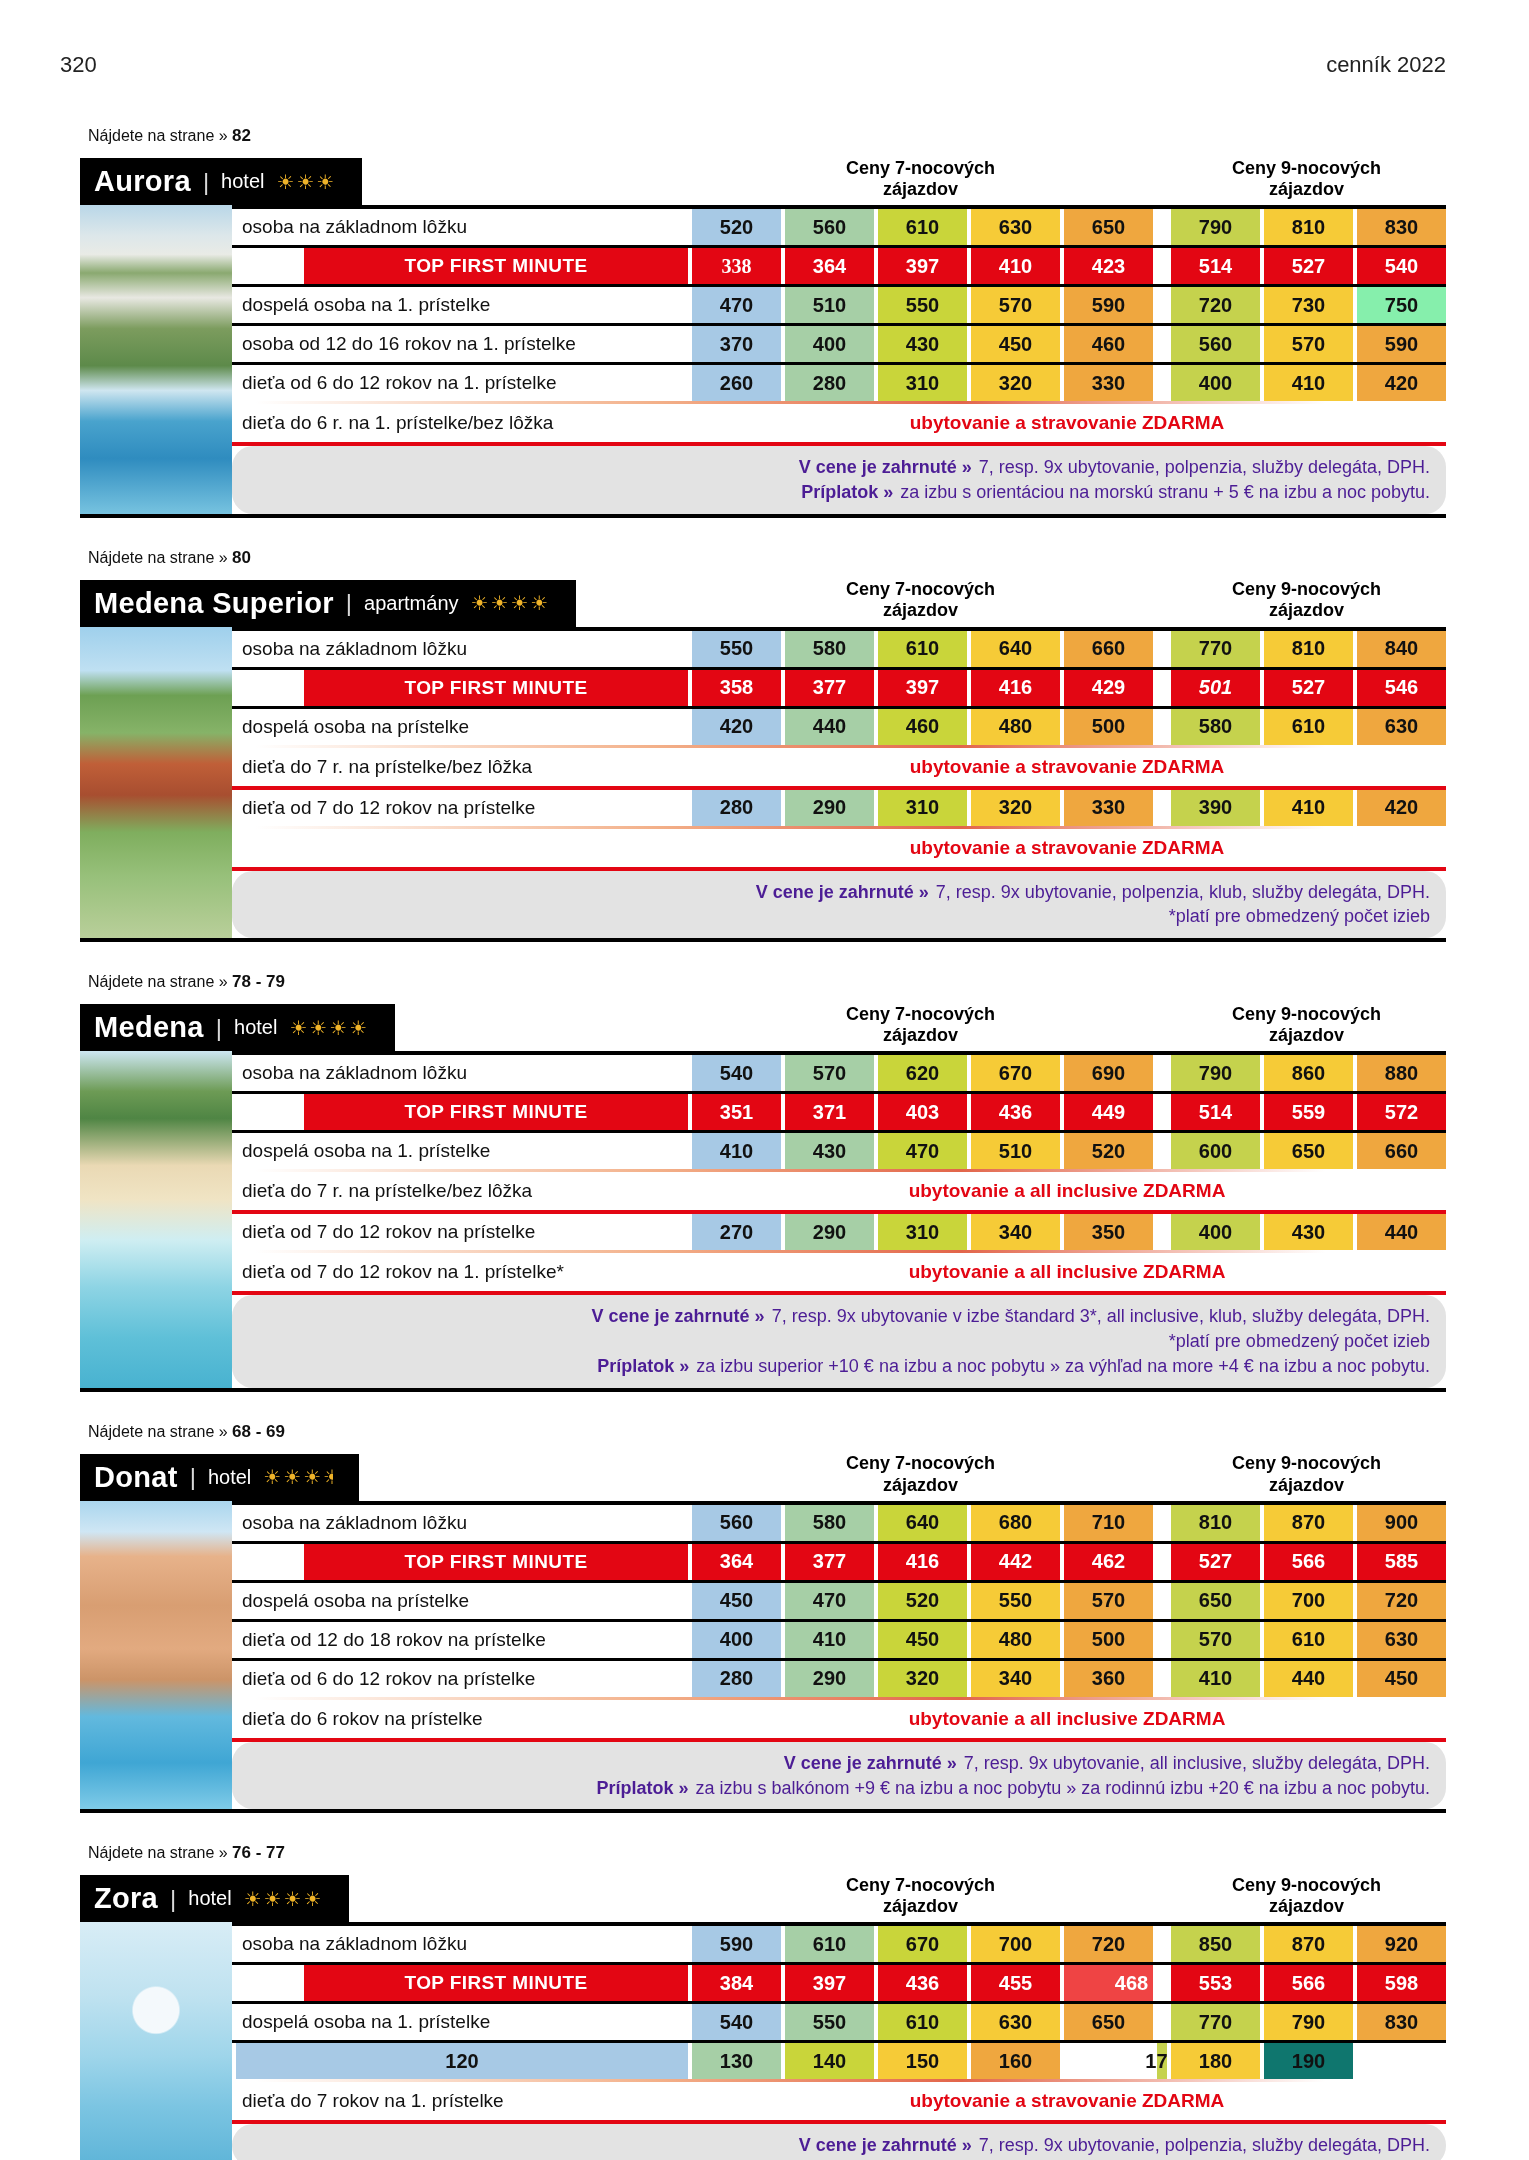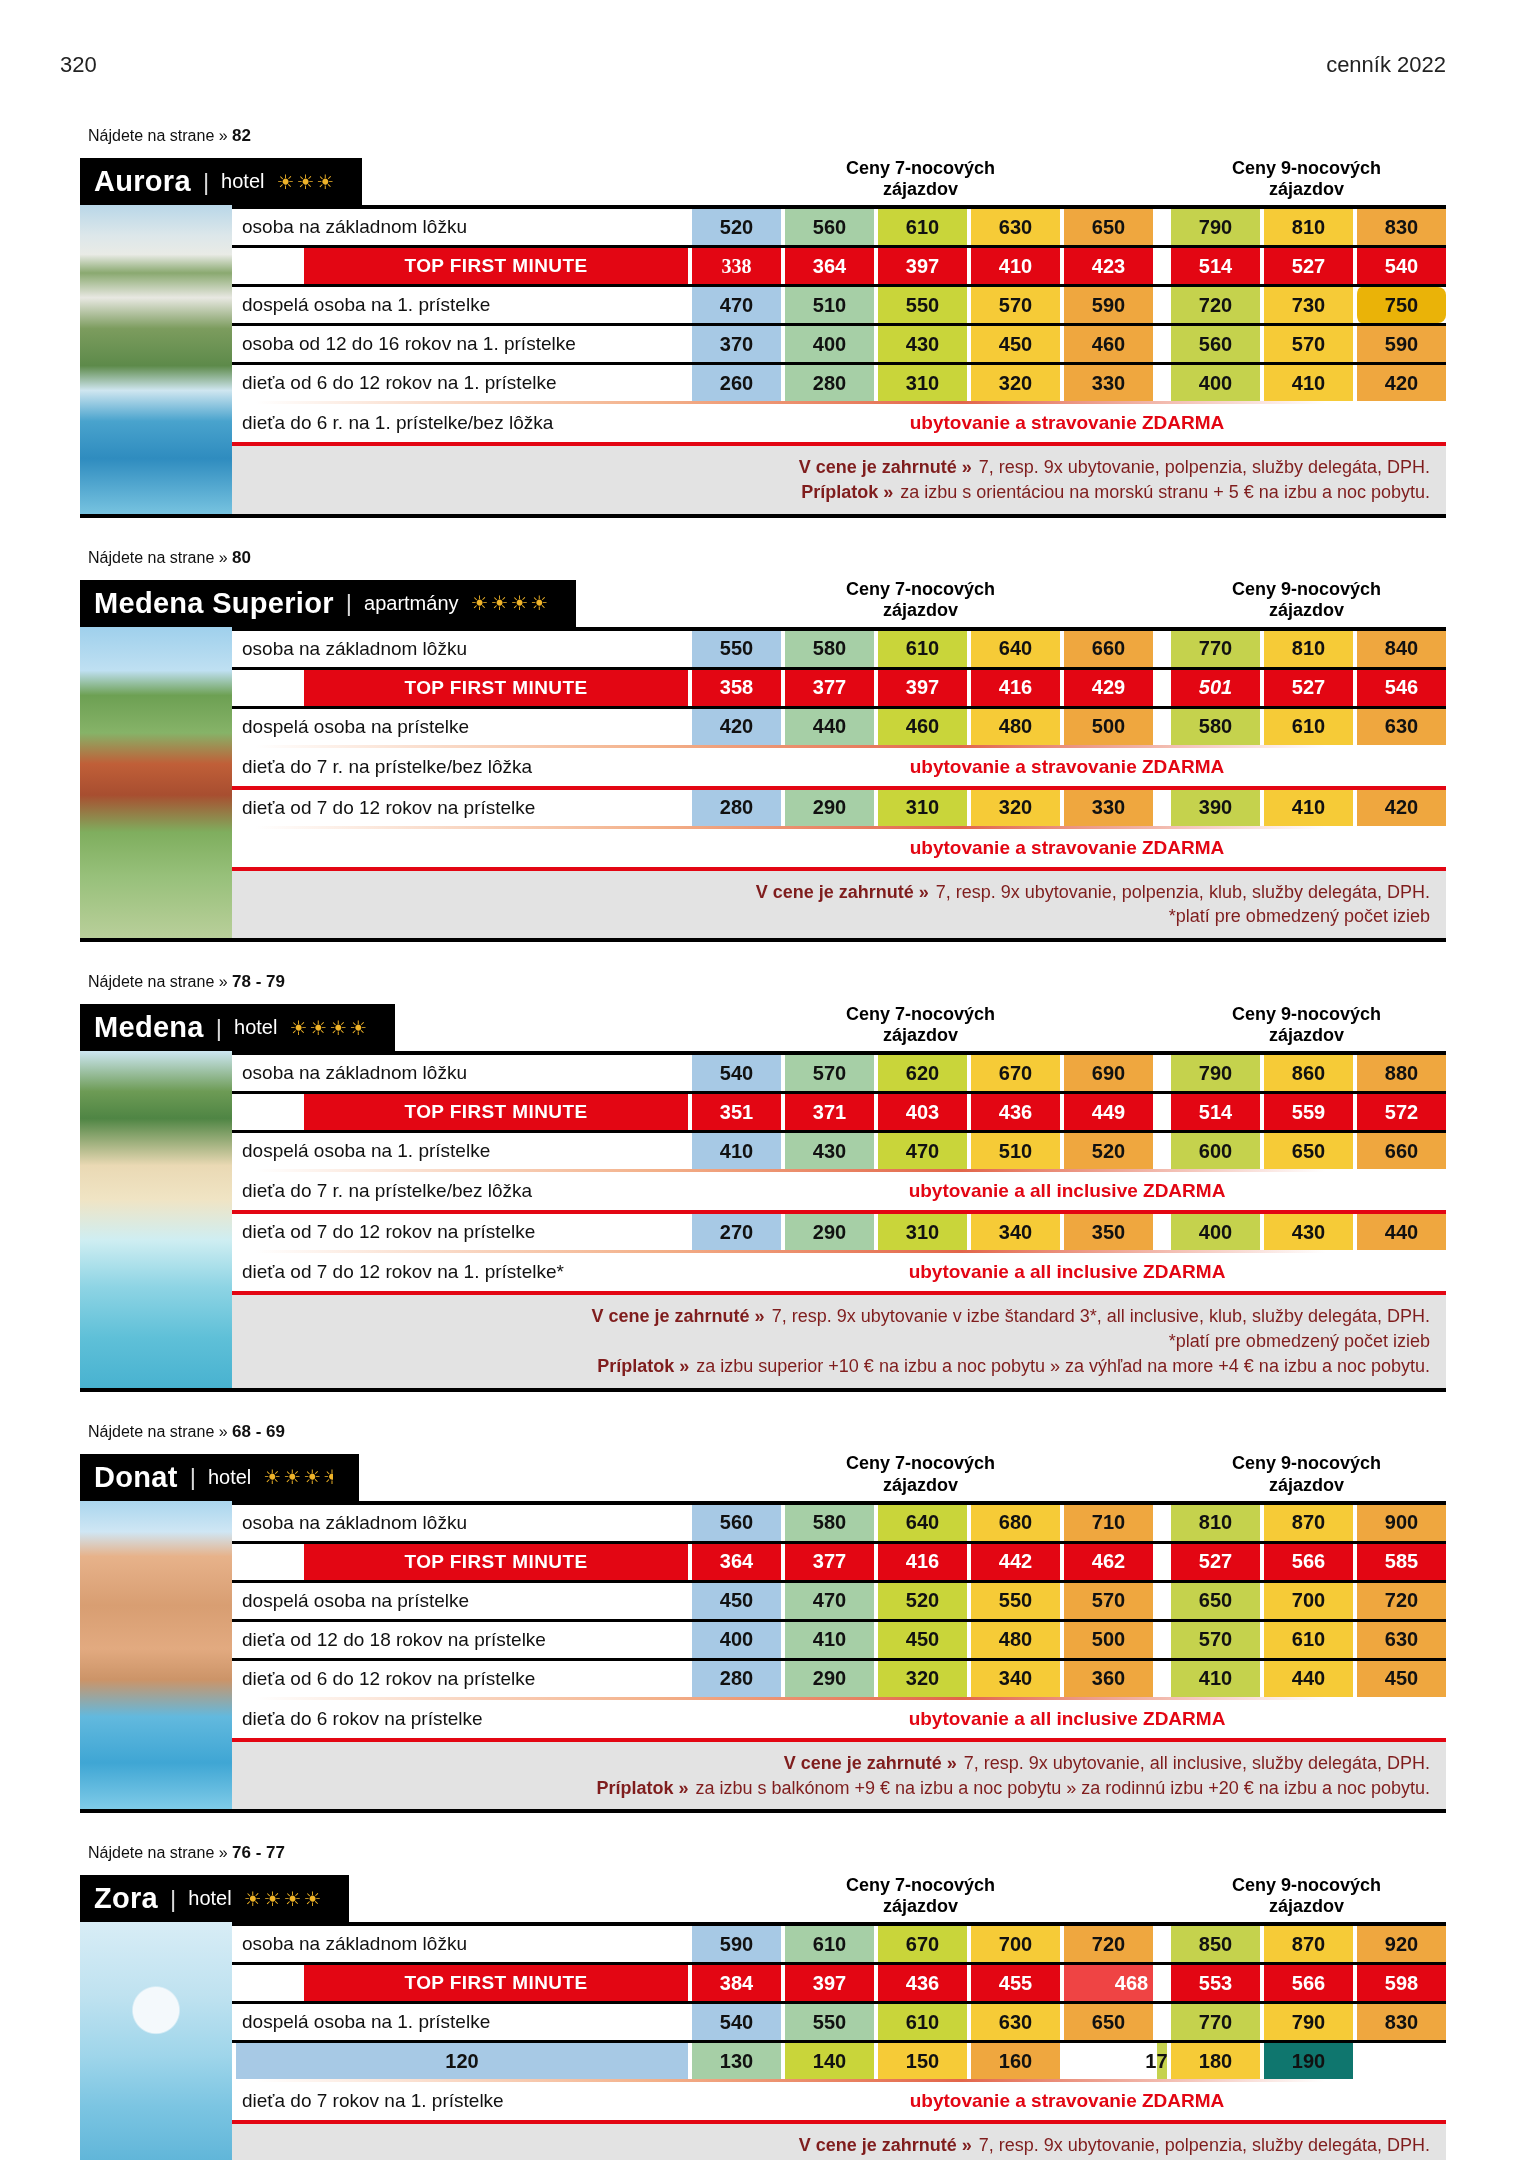--- a/index.html
+++ b/index.html
@@ -36,21 +36,21 @@
     font-weight:bold;font-size:20px;border-left:4px solid #fff;box-sizing:border-box;}
   .gapcol{background:#fff;}
   .row.top .cell{color:#fff;}
   .toplab{display:flex;padding:0;align-items:stretch;}
   .top-indent{width:72px;background:#fff;}
   .top-red{flex:1;display:flex;align-items:center;justify-content:center;color:#fff;
     font-weight:bold;font-size:19px;letter-spacing:.4px;}
   .freetext{grid-column:2 / -1;display:flex;align-items:center;justify-content:center;
     min-height:38px;font-weight:bold;font-size:19px;}
   .row.free .label{min-height:38px;}
-  .notes{background:#e3e3e3;padding:9px 16px 9px 14px;font-size:18px;line-height:1.38;color:#7f1d1d;}
+  .notes{background:#e3e3e3;padding:9px 16px 9px 14px;font-size:18px;line-height:1.38;color:#4c1d95;border-radius:21px;}
   .note-line b{margin-right:2px;}
   
   .photo-aurora{background:linear-gradient(180deg,#b9d7e8 0%,#dde7ea 10%,#e9ebe6 16%,#8aa970 22%,#e8e8e2 30%,#7c9c5e 40%,#5d8a4a 52%,#cfe6f0 60%,#49a3cd 70%,#2f8cbf 82%,#77c3e0 100%);}
   .photo-medena-superior{background:linear-gradient(180deg,#9fd0ec 0%,#bfe0f2 14%,#6da053 22%,#86b368 34%,#c05f38 44%,#a84e30 54%,#7fae5e 66%,#97c07a 80%,#b9cf9a 100%);}
   .photo-medena{background:linear-gradient(180deg,#cde7f2 0%,#6d9b55 12%,#4f8544 20%,#ead9b4 34%,#f0e4c4 44%,#cfeef2 56%,#8ed4e4 70%,#5fc0d8 85%,#48b2d0 100%);}
   .photo-donat{background:linear-gradient(180deg,#aad6ee 0%,#cfe6f4 10%,#e7b28a 18%,#d89e72 34%,#e2aa80 48%,#cc9468 58%,#62b9de 70%,#3fa6d4 85%,#7fcbe8 100%);}
   .photo-zora{background:radial-gradient(circle at 50% 36%,#f4f9fc 0 13%,rgba(255,255,255,0) 14%),linear-gradient(180deg,#d8edf6 0%,#bfe2f0 30%,#9ed5ea 55%,#7cc5e2 75%,#5db4d8 100%);}
 </style>
 </head>
 <body>
@@ -116,21 +116,21 @@
           <div class="row price">
             <div class="label">dospelá osoba na 1. prístelke</div>
             <div class="cell" style="background: rgb(167, 201, 229);">470</div>
             <div class="cell" style="background: rgb(166, 207, 166);">510</div>
             <div class="cell" style="background: rgb(201, 213, 58);">550</div>
             <div class="cell" style="background: rgb(246, 203, 55);">570</div>
             <div class="cell" style="background: rgb(239, 167, 63);">590</div>
             <div class="gapcol"></div>
             <div class="cell" style="background: rgb(197, 210, 77);">720</div>
             <div class="cell" style="background: rgb(246, 203, 55);">730</div>
-            <div class="cell" style="background: #eab308; border-radius: 8px;">750</div>
+            <div class="cell" style="background: #86efac;">750</div>
           </div>
           <div class="row price">
             <div class="label">osoba od 12 do 16 rokov na 1. prístelke</div>
             <div class="cell" style="background: rgb(167, 201, 229);">370</div>
             <div class="cell" style="background: rgb(166, 207, 166);">400</div>
             <div class="cell" style="background: rgb(201, 213, 58);">430</div>
             <div class="cell" style="background: rgb(246, 203, 55);">450</div>
             <div class="cell" style="background: rgb(239, 167, 63);">460</div>
             <div class="gapcol"></div>
             <div class="cell" style="background: rgb(197, 210, 77);">560</div>

